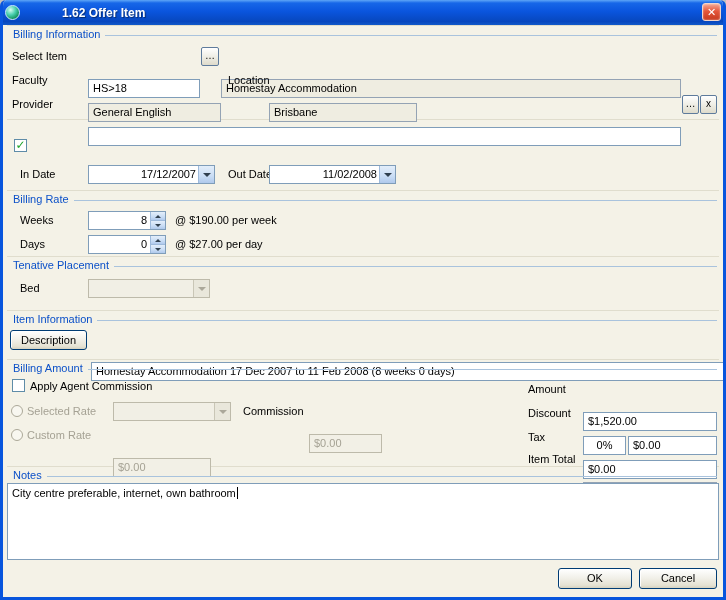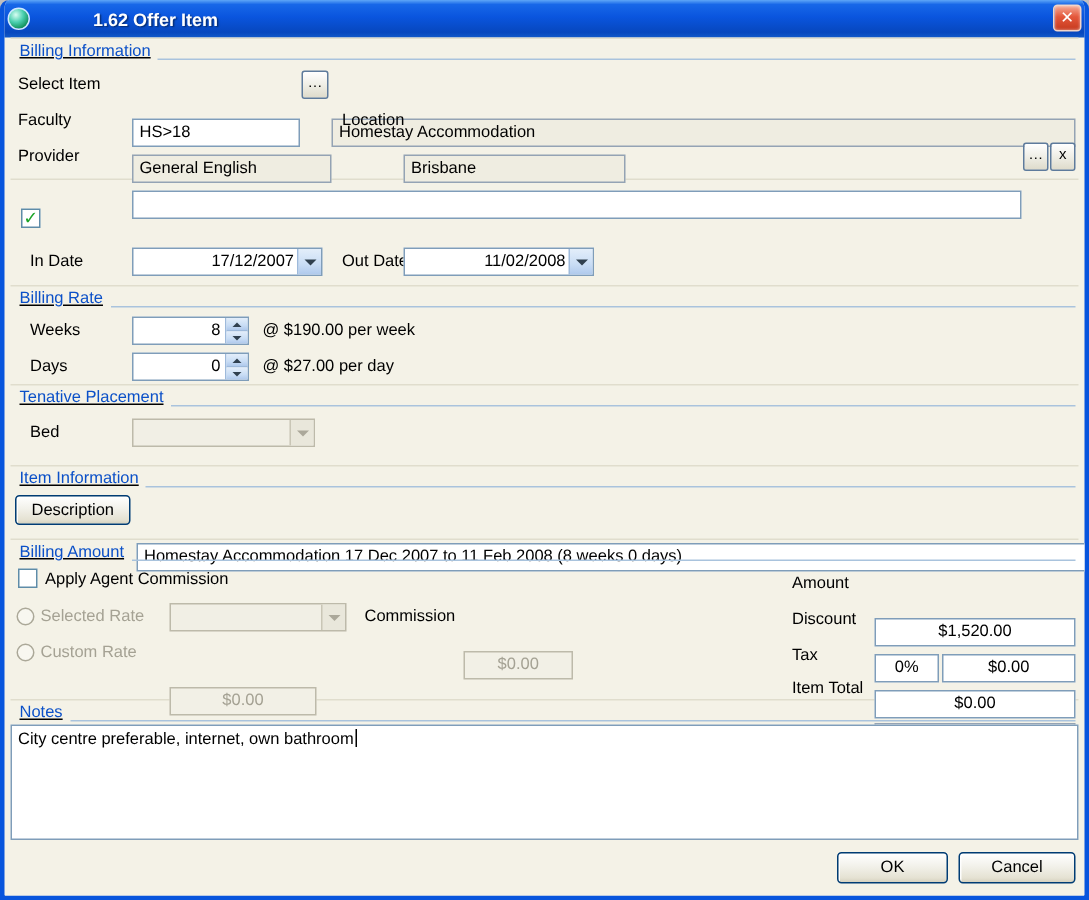--- a/index.html
+++ b/index.html
@@ -26,32 +26,32 @@
   .title{color:#fff;font-weight:bold;font-size:12px;text-shadow:1px 1px 1px rgba(0,0,0,0.45);margin-left:37px;}
   .close-btn{
     position:absolute;right:5px;top:3px;width:19px;height:18px;
     border:1px solid #F2D5C8;border-radius:3px;
     background:linear-gradient(180deg,#F4A894 0%,#E4573B 45%,#C63A1E 100%);
     color:#fff;font-size:11px;font-weight:bold;text-align:center;line-height:16px;
     box-shadow:inset 0 0 2px rgba(255,255,255,.6);cursor:default;
   }
   .body{position:absolute;left:0;top:22px;width:720px;height:572px;}
   .hr{position:absolute;left:4px;right:4px;height:1px;background:#E0DDCD;}
-  .sec{position:absolute;left:10px;right:6px;display:flex;align-items:flex-end;gap:5px;text-decoration:underline;}
+  .sec{position:absolute;left:10px;right:6px;display:flex;align-items:center;gap:5px;}
   .sec-label{color:#0B50C8;white-space:nowrap;}
   .sec-line{flex:1;height:1px;background:#A9C3DD;margin-top:2px;}
   .lbl{position:absolute;white-space:nowrap;}
   .lbl-dis{color:#A5A294;}
   .tb{
     position:absolute;height:19px;border:1px solid #7F9DB9;background:#fff;
     padding:2px 4px;font-size:11px;line-height:13px;white-space:nowrap;overflow:hidden;margin-top:32px;
   }
   .ro{background:#EFEDE1;border-color:#94A3B4;}
   .dis{background:#F2F0E6;border-color:#BDBAAA;color:#A5A294;}
-  .r{text-align:center;}
+  .r{text-align:left;}
   .c{text-align:center;}
   .gray-bg{background:#EDEBDF;}
   .combo{position:absolute;height:19px;border:1px solid #7F9DB9;background:#fff;text-align:right;}
   .combo-val{position:absolute;left:4px;top:2px;right:18px;line-height:13px;white-space:nowrap;overflow:hidden;}
   .combo-btn{
     position:absolute;right:0;top:0;bottom:0;width:16px;
     background:linear-gradient(180deg,#E3EEFA 0%,#C9DDF5 60%,#AFC9EC 100%);
     border-left:1px solid #9EBADB;display:flex;align-items:center;justify-content:center;
   }
   .combo.disabled{background:#F1EFE5;border-color:#BDBAAA;}
@@ -110,21 +110,21 @@
     <div class="hr" style="top:444px"></div>
 
     <div class="sec" style="top:6px">
       <span class="sec-label">Billing Information</span>
       <span class="sec-line"></span>
     </div>
 
     <div class="lbl" style="left:9px;top:28px">Select Item</div>
     <div class="tb" style="left:85px;top:25px;width:112px">HS&gt;18</div>
     <div class="sbtn" style="left:198px;top:25px;width:18px"><span>…</span></div>
-    <div class="tb ro" style="left:218px;top:25px;width:496px">Homestay Accommodation</div>
+    <div class="tb ro" style="left:218px;top:25px;width:460px">Homestay Accommodation</div>
 
     <div class="lbl" style="left:9px;top:52px">Faculty</div>
     <div class="tb ro" style="left:85px;top:49px;width:133px">General English</div>
     <div class="lbl" style="left:225px;top:52px">Location</div>
     <div class="tb ro" style="left:266px;top:49px;width:148px">Brisbane</div>
 
     <div class="lbl" style="left:9px;top:76px">Provider</div>
     <div class="tb" style="left:85px;top:73px;width:593px"></div>
     <div class="sbtn" style="left:679px;top:73px;width:17px"><span>…</span></div>
     <div class="sbtn" style="left:697px;top:73px;width:17px"><span>x</span></div>

